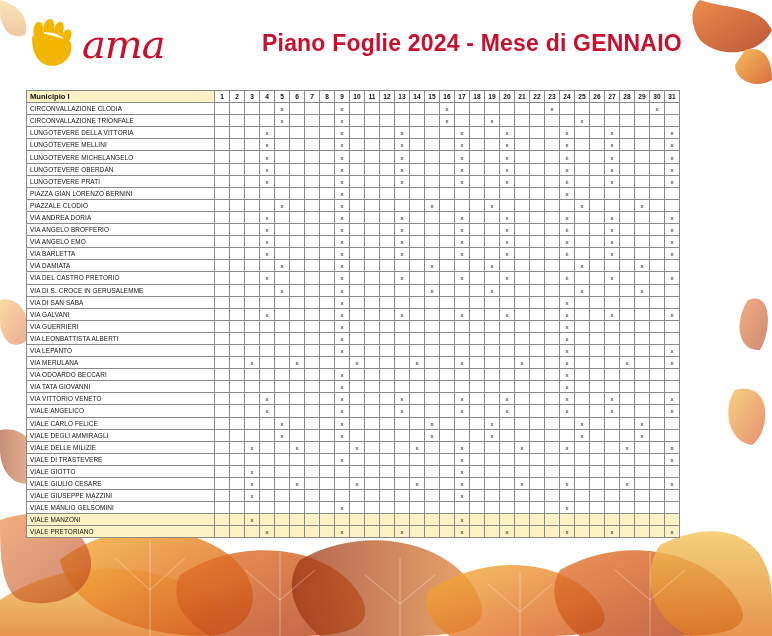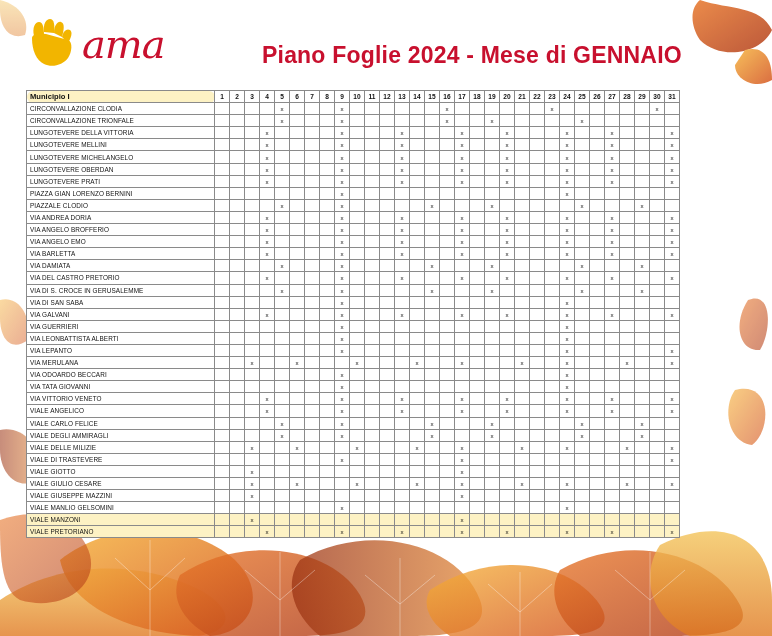--- a/index.html
+++ b/index.html
@@ -22,21 +22,21 @@
     font-family:"DejaVu Serif", serif;
     font-style:italic;
     font-size:40px;
     color:#c8102e;
     margin-left:8px;
     line-height:1;
     letter-spacing:-1px;
     font-weight:400;
   }
   .title{
-    position:absolute;left:262px;top:42px;
+    position:absolute;left:262px;top:30px;
     font-size:23px;font-weight:bold;color:#c8102e;
     white-space:nowrap;
     letter-spacing:.2px;
   }
 
   
   .table-wrap{position:absolute;left:26px;top:90px;z-index:2;background:#ffffff;}
   table{border-collapse:collapse;background:#ffffff;}
   th,td{
     border:1px solid #8a8a8a;
@@ -47,21 +47,20 @@
     background:#ffffff;
   }
   th.muni{
     text-align:left;
     width:184px;
     padding-left:3px;
     font-size:7.6px;
     font-weight:bold;
     background:#fdf2c4;
     color:#111;
-    border-radius:6px;
   }
   th.day{
     width:14px;
     text-align:center;
     font-size:6.6px;
     font-weight:bold;
     background:#ffffff;
   }
   td.street{
     text-align:left;

